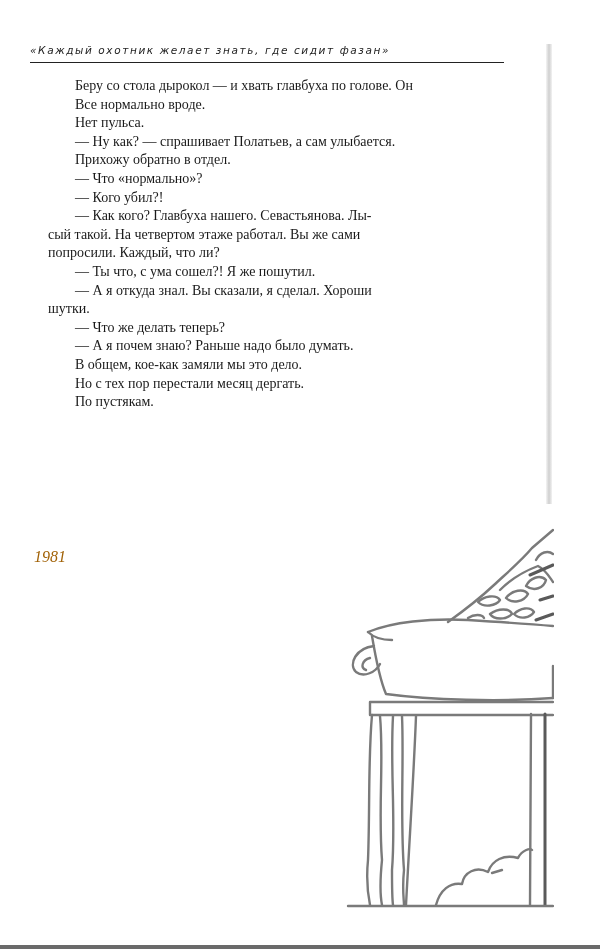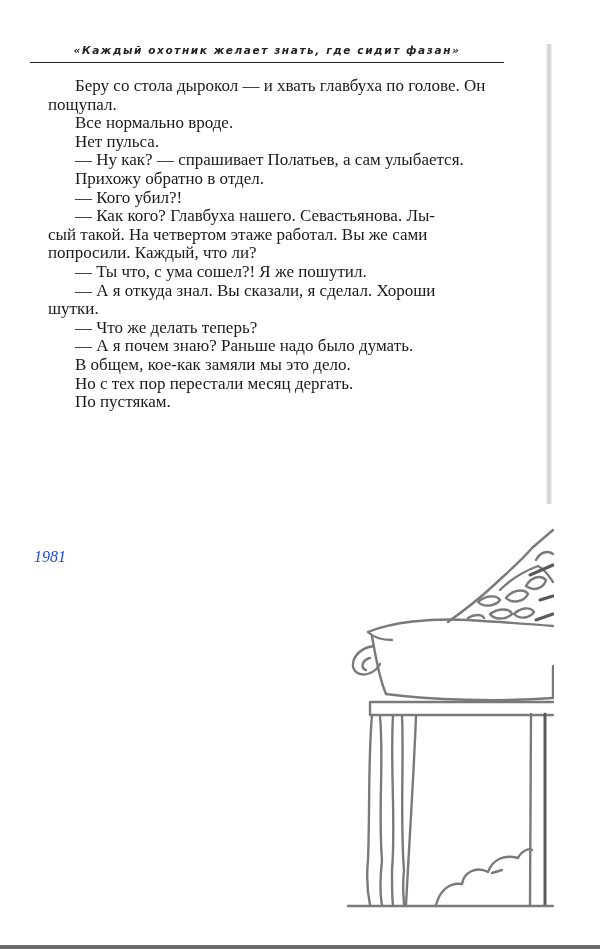--- a/index.html
+++ b/index.html
@@ -1,43 +1,43 @@
 <!DOCTYPE html>
 <html><head>
 <meta charset="utf-8">
 <style>
   html, body { margin:0; padding:0; background:#ffffff; }
   body { width:600px; height:949px; position:relative; overflow:hidden;
          font-family:"Liberation Serif", "DejaVu Serif", serif; color:#1a1a1a; }
   .running-head { position:absolute; left:30px; top:44px; width:474px;
-         font-family:"DejaVu Sans", "Liberation Sans", sans-serif; font-style:italic; font-weight:bold;
-         font-size:10.5px; letter-spacing:1.6px; color:#222; white-space:nowrap;text-align:center; }
+         font-family:"DejaVu Sans", "Liberation Sans", sans-serif; font-style:italic; font-weight:normal;
+         font-size:10.5px; letter-spacing:1.6px; color:#222; white-space:nowrap; }
   .head-rule { position:absolute; left:30px; top:62px; width:474px; height:0; border-top:1.5px solid #222; }
-  .body-text { position:absolute; left:48px; top:77px; width:456px; font-size:17px; line-height:18.6px; }
+  .body-text { position:absolute; left:48px; top:77px; width:456px; font-size:14px; line-height:18.6px; }
   .body-text p { margin:0; text-indent:27px; white-space:nowrap; }
   .body-text p.cont { text-indent:0; }
-  .year { position:absolute; left:34px; top:548px; font-style:italic; font-size:16px; color:#1d4ed8; }
+  .year { position:absolute; left:34px; top:548px; font-style:italic; font-size:16px; color:#a16207; }
   .page-edge { position:absolute; left:546px; top:44px; width:6px; height:460px;
          background:linear-gradient(to right, #f4f4f4, #cfcfcf 50%, #f2f2f2); }
   .illustration { position:absolute; left:340px; top:500px; width:214px; height:430px; }
   .bottom-edge { position:absolute; left:0; top:945px; width:600px; height:4px; background:#6a6a6a; }
 </style>
 </head>
 <body>
 
 <div class="running-head">«Каждый охотник желает знать, где сидит фазан»</div>
 <div class="head-rule"></div>
 
 <div class="body-text">
   <p>Беру со стола дырокол — и хвать главбуха по голове. Он</p>
-  <p class="cont">пощупал.</p>
   <p>Все нормально вроде.</p>
   <p>Нет пульса.</p>
   <p>— Ну как? — спрашивает Полатьев, а сам улыбается.</p>
   <p>Прихожу обратно в отдел.</p>
+  <p>— Что «нормально»?</p>
   <p>— Кого убил?!</p>
   <p>— Как кого? Главбуха нашего. Севастьянова. Лы-</p>
   <p class="cont">сый такой. На четвертом этаже работал. Вы же сами</p>
   <p class="cont">попросили. Каждый, что ли?</p>
   <p>— Ты что, с ума сошел?! Я же пошутил.</p>
   <p>— А я откуда знал. Вы сказали, я сделал. Хороши</p>
   <p class="cont">шутки.</p>
   <p>— Что же делать теперь?</p>
   <p>— А я почем знаю? Раньше надо было думать.</p>
   <p>В общем, кое-как замяли мы это дело.</p>

